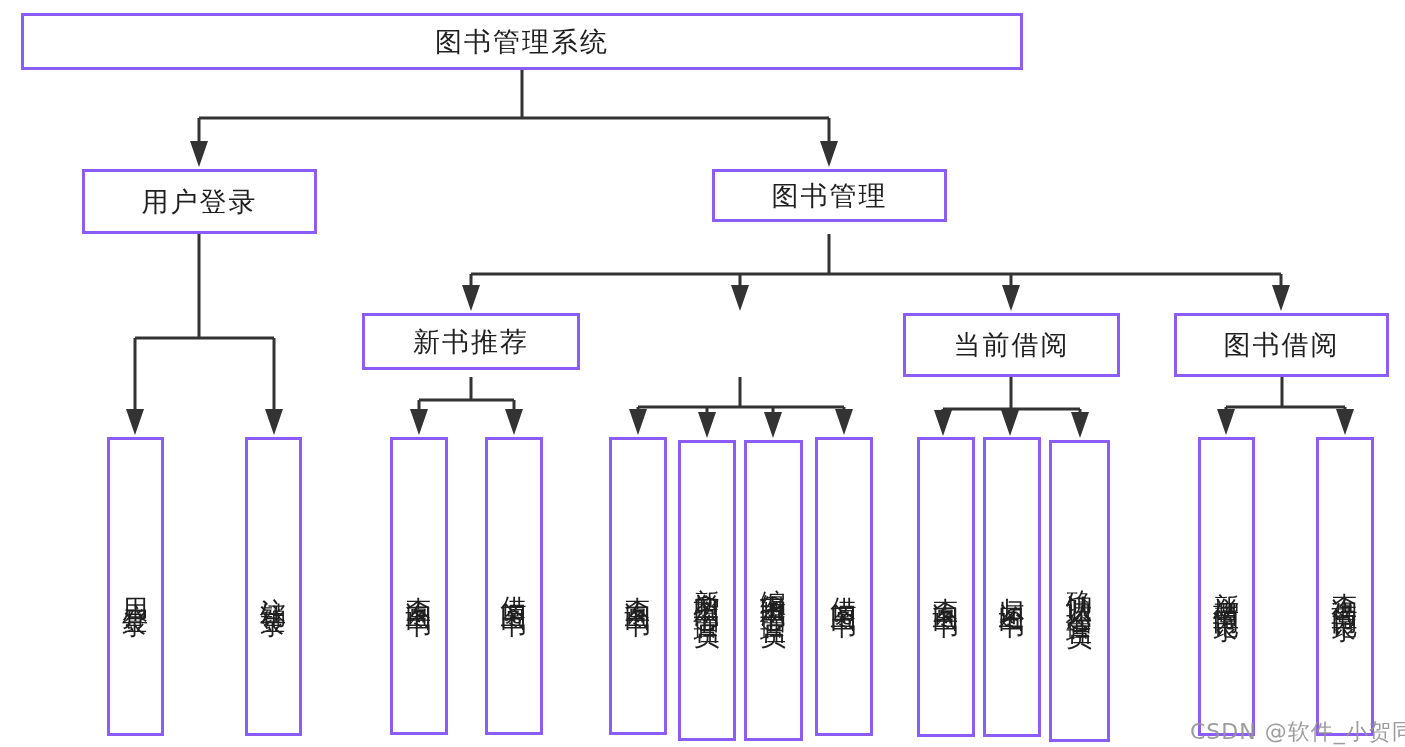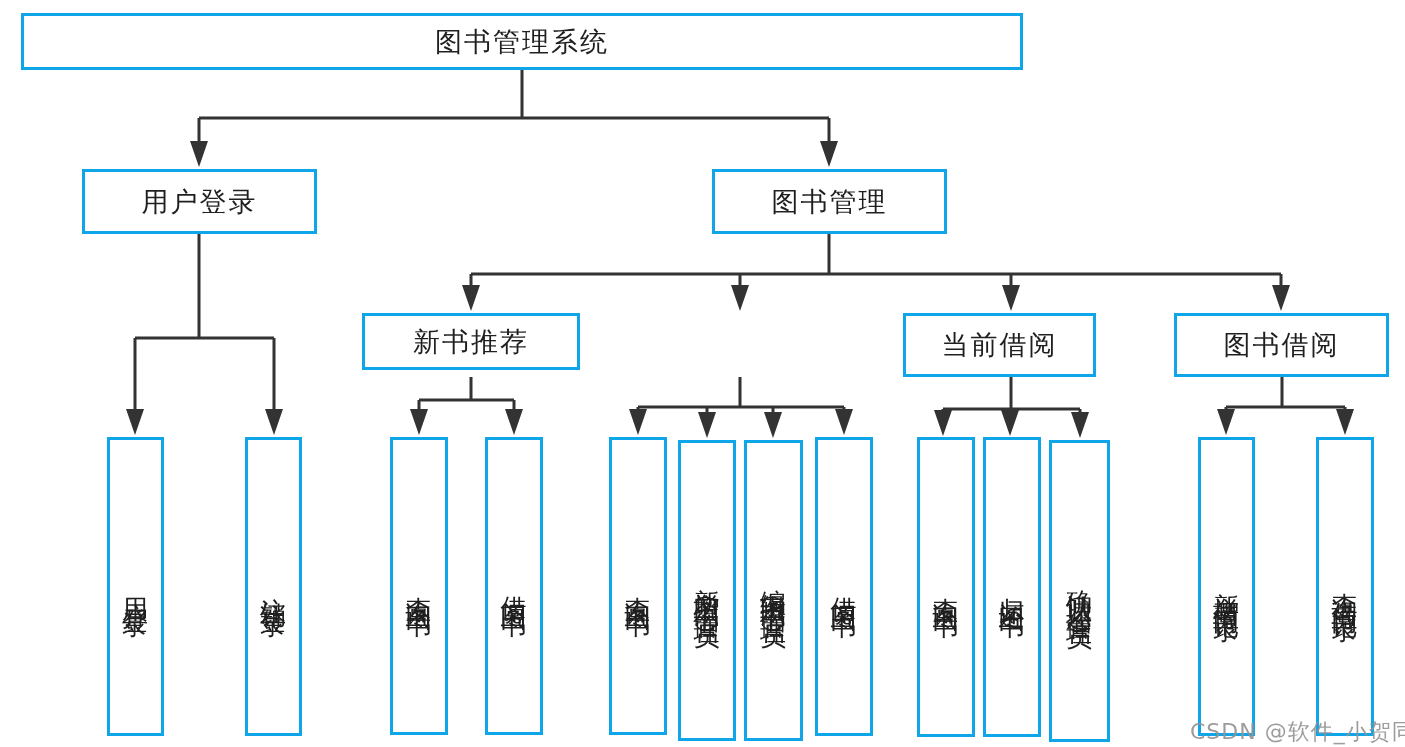--- a/index.html
+++ b/index.html
@@ -8,21 +8,21 @@
     width:1405px;height:747px;
     background:#ffffff;
     font-family:"DejaVu Sans","Liberation Sans",sans-serif;
     overflow:hidden;
   }
   #connectors{position:absolute;left:0;top:0;z-index:1;}
   .node{
     position:absolute;
     box-sizing:border-box;
     background:#ffffff;
-    border:3px solid #0ea5e9;
+    border:3px solid #8b5cf6;
     display:flex;
     align-items:center;
     justify-content:center;
     z-index:2;
     color:#1f1f1f;
   }
   .node.h span{
     font-size:27px;
     letter-spacing:2px;
     white-space:nowrap;
@@ -81,28 +81,28 @@
              M1336 409 L1354 409 L1345 435 Z"></path>
   </svg>
 
   <div class="node h" style="left:21px;top:13px;width:1002px;height:57px">
     <span>图书管理系统</span>
   </div>
 
   <div class="node h" style="left:82px;top:169px;width:235px;height:65px">
     <span>用户登录</span>
   </div>
-  <div class="node h" style="left:712px;top:169px;width:235px;height:65px">
+  <div class="node h" style="left:712px;top:169px;width:235px;height:53px">
     <span>图书管理</span>
   </div>
 
   <div class="node h" style="left:362px;top:313px;width:218px;height:57px">
     <span>新书推荐</span>
   </div>
-  <div class="node h" style="left:903px;top:313px;width:193px;height:64px">
+  <div class="node h" style="left:903px;top:313px;width:217px;height:64px">
     <span>当前借阅</span>
   </div>
   <div class="node h" style="left:1174px;top:313px;width:215px;height:64px">
     <span>图书借阅</span>
   </div>
 
   <div class="node v" style="left:107px;top:437px;width:57px;height:299px">
     <span>用户登录</span>
   </div>
   <div class="node v" style="left:245px;top:437px;width:57px;height:299px">

